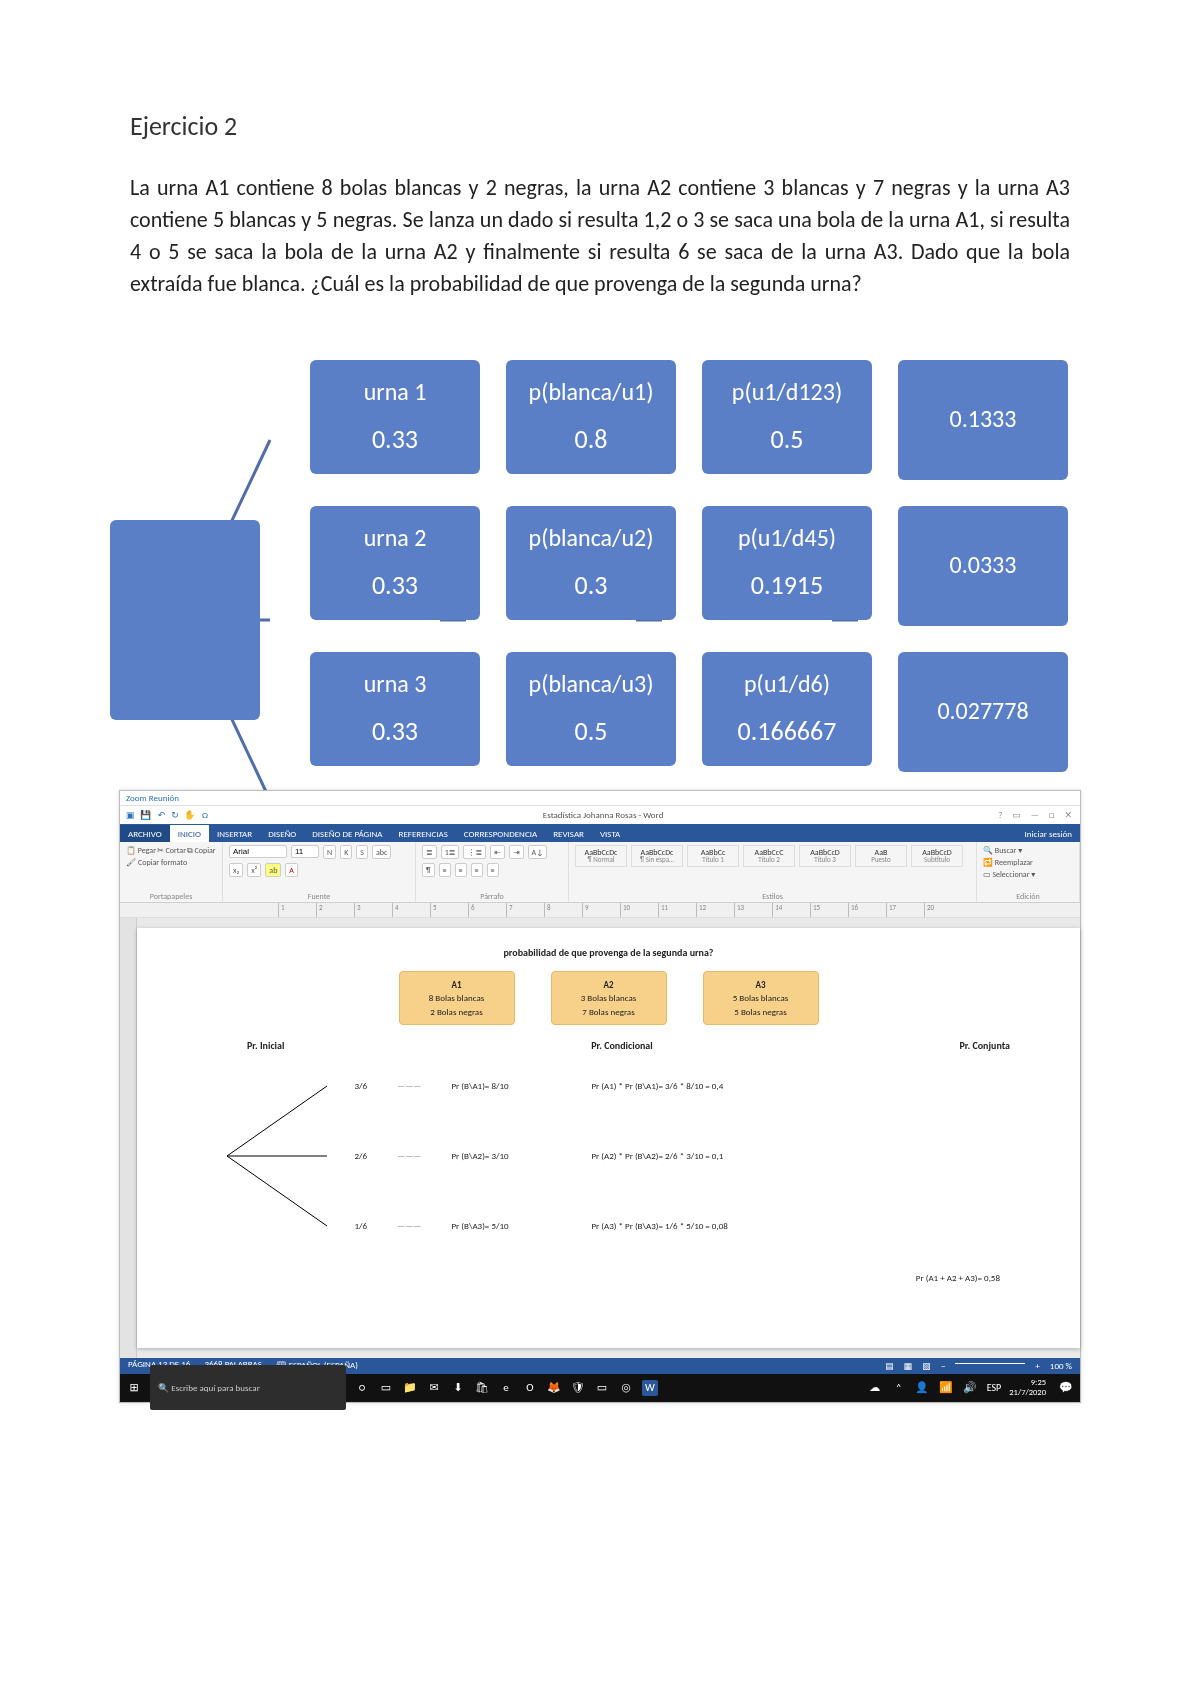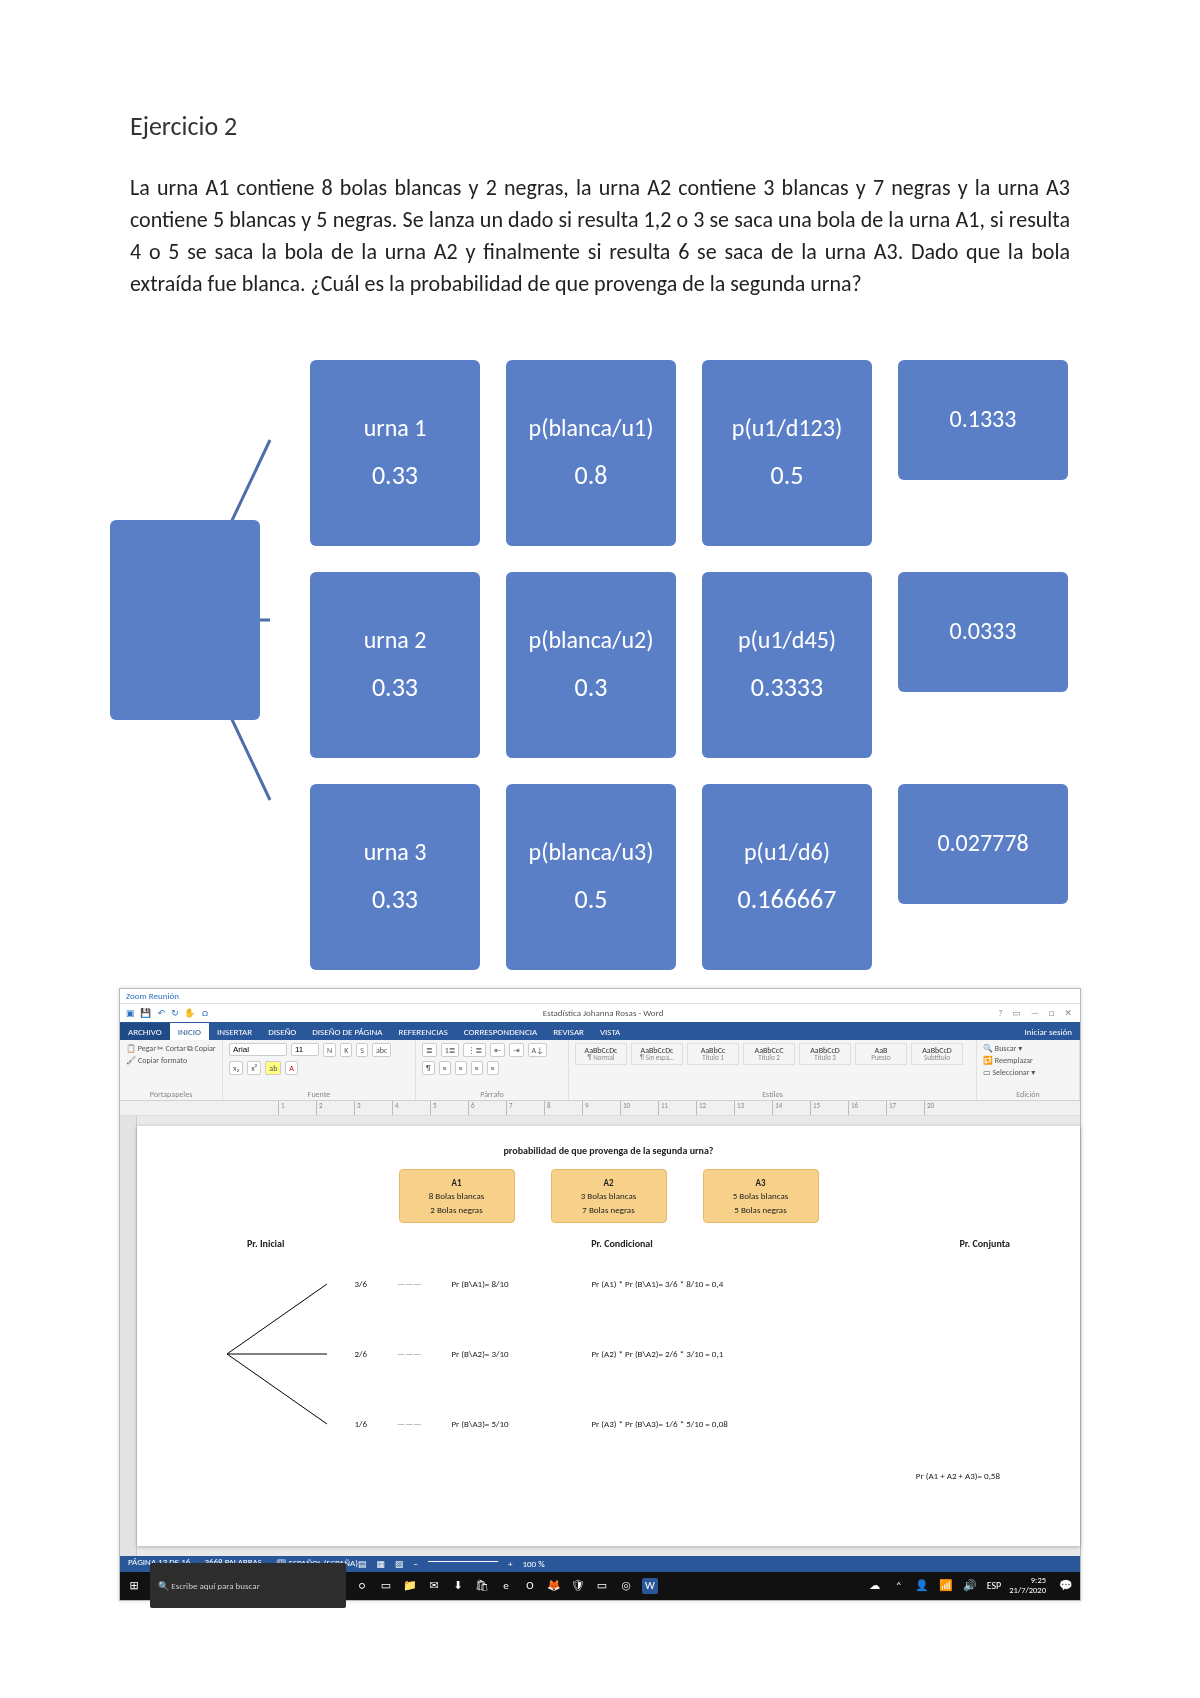--- a/index.html
+++ b/index.html
@@ -8,21 +8,21 @@
   h2.title{font-size:26px;font-weight:400;margin:0 0 30px 0;color:#333}
   p.body{font-size:22px;line-height:1.45;text-align:justify;margin:0 0 40px 0;color:#222}
 
   
   .tree-wrap{position:relative;width:940px;margin:0 auto 20px auto;padding-left:40px}
   .tree-svg{position:absolute;left:0;top:0;width:940px;height:560px;z-index:0}
   .tree{position:relative;z-index:1}
   .row{display:flex;align-items:stretch;gap:26px;margin-bottom:26px;margin-left:160px}
   .root{position:absolute;left:0;top:160px;width:150px;height:200px;background:#5b7fc7;border-radius:6px}
   .node{background:#5b7fc7;color:#fff;border-radius:6px;display:flex;flex-direction:column;align-items:center;justify-content:center;text-align:center;font-size:24px;line-height:1.35;flex:0 0 auto}
-  .node.lg{width:170px;height:186px}
+  .node.lg{width:170px;height:114px}
   .node.res{width:170px;height:120px;font-size:24px}
   .node .lbl{font-size:24px}
   .node .val{font-size:26px;margin-top:14px}
   .node.res .val{margin-top:0;font-size:24px}
 
   
   .word-snap{width:960px;margin:-8px auto 18px;border:1px solid #bbb;background:#b91c1c;box-shadow:0 0 4px rgba(0,0,0,.15);position:relative}
   .ws-top{height:14px;background:#fff;border-bottom:1px solid #e0e0e0;font-size:9px;color:#2a6fbf;padding-left:6px;line-height:14px}
   .ws-qat{height:18px;background:#fff;display:flex;align-items:center;font-size:9px;color:#555}
   .ws-qat .qleft{display:flex;gap:6px;padding-left:6px;color:#2a6fbf}
@@ -49,21 +49,21 @@
   .ws-page .q{text-align:center;font-weight:700;margin-bottom:12px}
   .urn-row{display:flex;justify-content:center;gap:36px;margin-bottom:14px}
   .urn-card{background:#f7d18a;border:1px solid #e6b96a;border-radius:4px;padding:6px 12px;text-align:center;font-size:9px;line-height:1.5;min-width:90px}
   .col-heads{display:flex;justify-content:space-between;margin:6px 20px 14px 60px;font-weight:700;font-size:10px}
   .prob-tree{position:relative;height:200px;margin-left:30px}
   .prob-tree svg{position:absolute;left:0;top:0}
   .pt-row{position:absolute;display:flex;gap:30px;font-size:9px;left:120px}
   .pt-row .c1{width:30px;text-align:right}
   .pt-row .c2{width:110px}
   .pt-row .c3{width:220px}
-  .ws-status{height:16px;background:#2a579a;color:#fff;font-size:9px;display:flex;align-items:center;padding:0 8px;}
+  .ws-status{height:16px;background:#2a579a;color:#fff;font-size:9px;display:flex;align-items:center;padding:0 8px;justify-content:space-between}
   .ws-status .sl{display:flex;gap:14px}
   .ws-status .sr{display:flex;gap:10px;align-items:center}
   .taskbar{height:28px;background:#111;color:#fff;display:flex;align-items:center;font-size:10px;padding:0 6px;gap:8px}
   .taskbar .search{background:#2d2d2d;border-radius:2px;padding:17px 8px;color:#ccc;width:180px;font-size:9px}
   .taskbar .ticons{display:flex;gap:8px;align-items:center}
   .taskbar .icon{width:16px;height:16px;display:flex;align-items:center;justify-content:center;font-size:11px}
   .taskbar .spacer{flex:1}
   .taskbar .clock{text-align:right;font-size:8.5px;line-height:1.1;padding-right:4px}
 </style>
 </head>
@@ -116,21 +116,21 @@
         <div class="node lg">
             <span class="lbl">urna 2</span>
             <span class="val">0.33</span>
           </div>
         <div class="node lg">
             <span class="lbl">p(blanca/u2)</span>
             <span class="val">0.3</span>
           </div>
         <div class="node lg">
             <span class="lbl">p(u1/d45)</span>
-            <span class="val">0.3333</span>
+            <span class="val">0.1915</span>
           </div>
         <div class="node res">
             <span class="val">0.0333</span>
           </div>
       </div>
       <div class="row">
         <div class="node lg">
             <span class="lbl">urna 3</span>
             <span class="val">0.33</span>
           </div>

